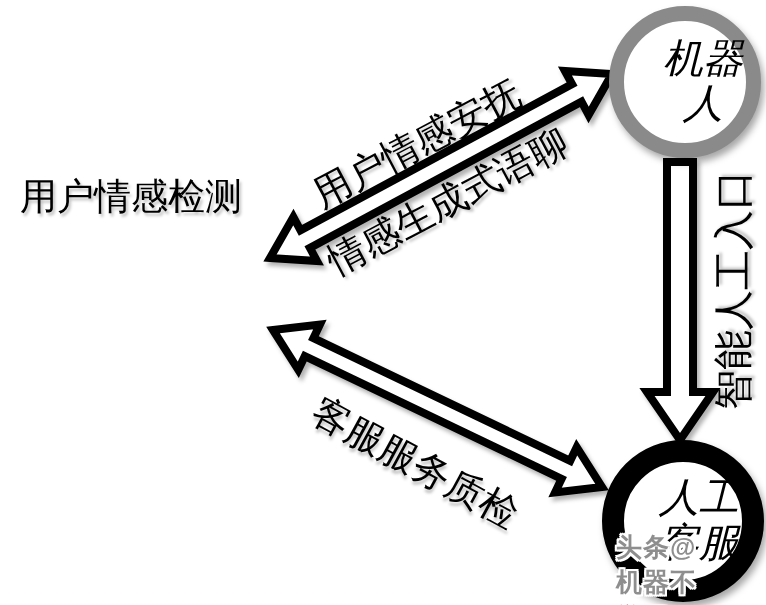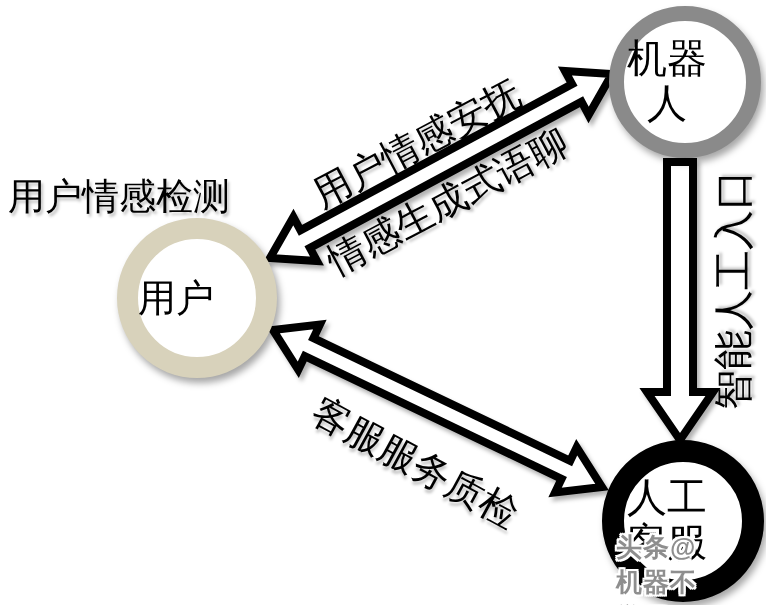--- a/index.html
+++ b/index.html
@@ -6,35 +6,36 @@
   .canvas {
     position:relative; width:766px; height:605px; background:#ffffff;
     overflow:hidden;
     font-family:"Liberation Serif","DejaVu Serif",serif;
     color:#000;
   }
   .arrows { position:absolute; left:0; top:0; z-index:1; }
 
   .node {
     position:absolute; border-radius:50%; background:#fff;
-    display:flex; align-items:center; justify-content:flex-start;
+    display:flex; align-items:center; justify-content:flex-end;
     box-sizing:border-box; z-index:2;
     box-shadow:3px 5px 7px rgba(0,0,0,.35);
+    font-style:italic;
   }
   .node .lbl { text-align:center; line-height:1.12; font-weight:500; }
   .node-user  { left:117px; top:218px; width:160px; height:160px; border:21px solid #d8d2bb; font-size:38px; }
   .node-robot { left:609px; top:6px;   width:152px; height:152px; border:15px solid #8a8a8a; font-size:40px; }
   .node-agent { left:602px; top:440px; width:162px; height:162px; border:22px solid #000;    font-size:40px; }
   .node-robot .lbl, .node-agent .lbl { width:86px; word-break:break-all; }
 
   .side-label {
     position:absolute; font-size:37px; white-space:nowrap; z-index:3;
     text-shadow:2px 3px 3px rgba(0,0,0,.25);
   }
-  .side-label-top    { left:8px;  top:172px; }
+  .side-label-top    { left:20px;  top:172px; }
   .side-label-bottom { left:6px;  top:385px; }
 
   .arrow-label {
     position:absolute; font-size:38px; white-space:nowrap; z-index:3;
     transform:translate(-50%,-50%) rotate(var(--r,0deg));
     text-shadow:2px 3px 3px rgba(0,0,0,.25);
   }
   .lbl-soothe   { left:417px; top:144px; --r:-27.8deg; }
   .lbl-genchat  { left:448px; top:202px; --r:-28deg; }
   .lbl-qc       { left:415px; top:463px; --r:28.5deg; }
@@ -60,23 +61,20 @@
         <feDropShadow dx="3" dy="4" stdDeviation="2" flood-opacity="0.3"></feDropShadow>
       </filter>
     </defs>
     <g fill="#ffffff" stroke="#000000" stroke-width="8" stroke-linejoin="miter" filter="url(#ds)">
       <polygon points="270,258 317,261.1 309.9,247.9 581.5,101.7 588.6,114.9 612,74 564.9,70.9 572.1,84.1 300.5,230.3 293.4,217.1"></polygon>
       <polygon points="273,330 298.3,369.8 304.8,356.2 561.6,478.8 555.1,492.4 602,487 576.7,447.2 570.2,460.8 313.4,338.2 319.9,324.6"></polygon>
       <polygon points="667,162 693,162 693,392 713,392 680,440 647,392 667,392"></polygon>
     </g>
   </svg>
 
-  <div class="node node-user" style="border-color: rgb(216, 210, 187);">
-    <div class="lbl">用户</div>
-  </div>
 
   <div class="node node-robot" style="border-color: rgb(138, 138, 138);">
     <div class="lbl">机器人</div>
   </div>
 
   <div class="node node-agent" style="border-color: rgb(0, 0, 0);">
     <div class="lbl">人工客服</div>
   </div>
 
   <div class="side-label side-label-top">用户情感检测</div>

